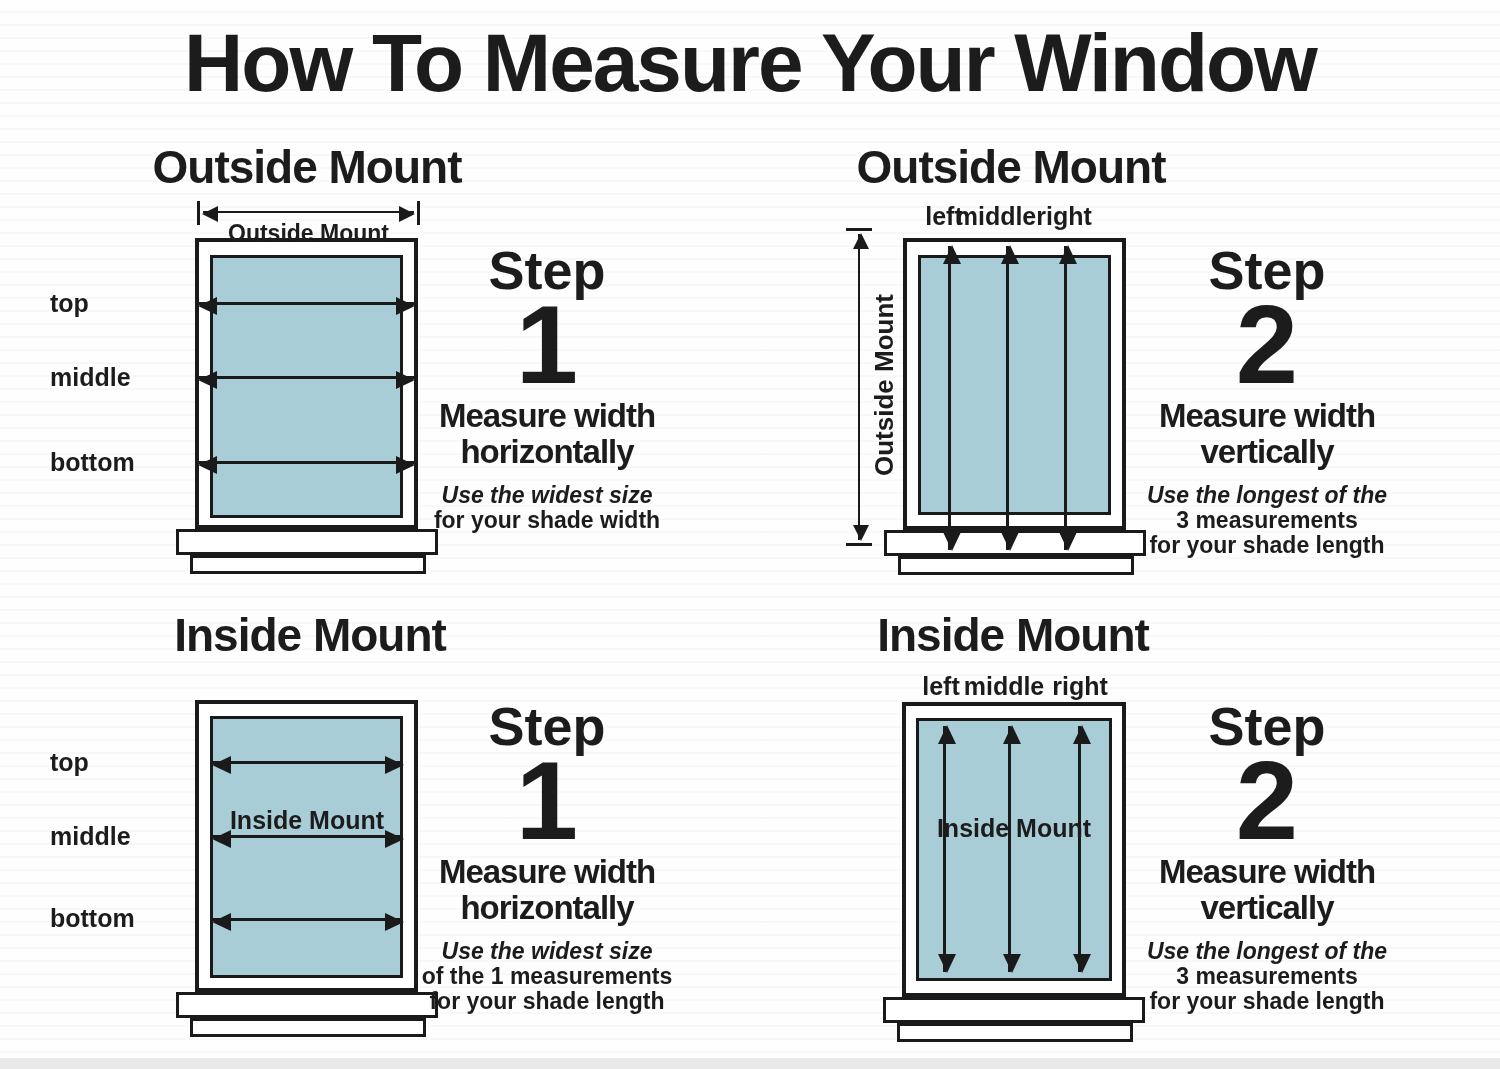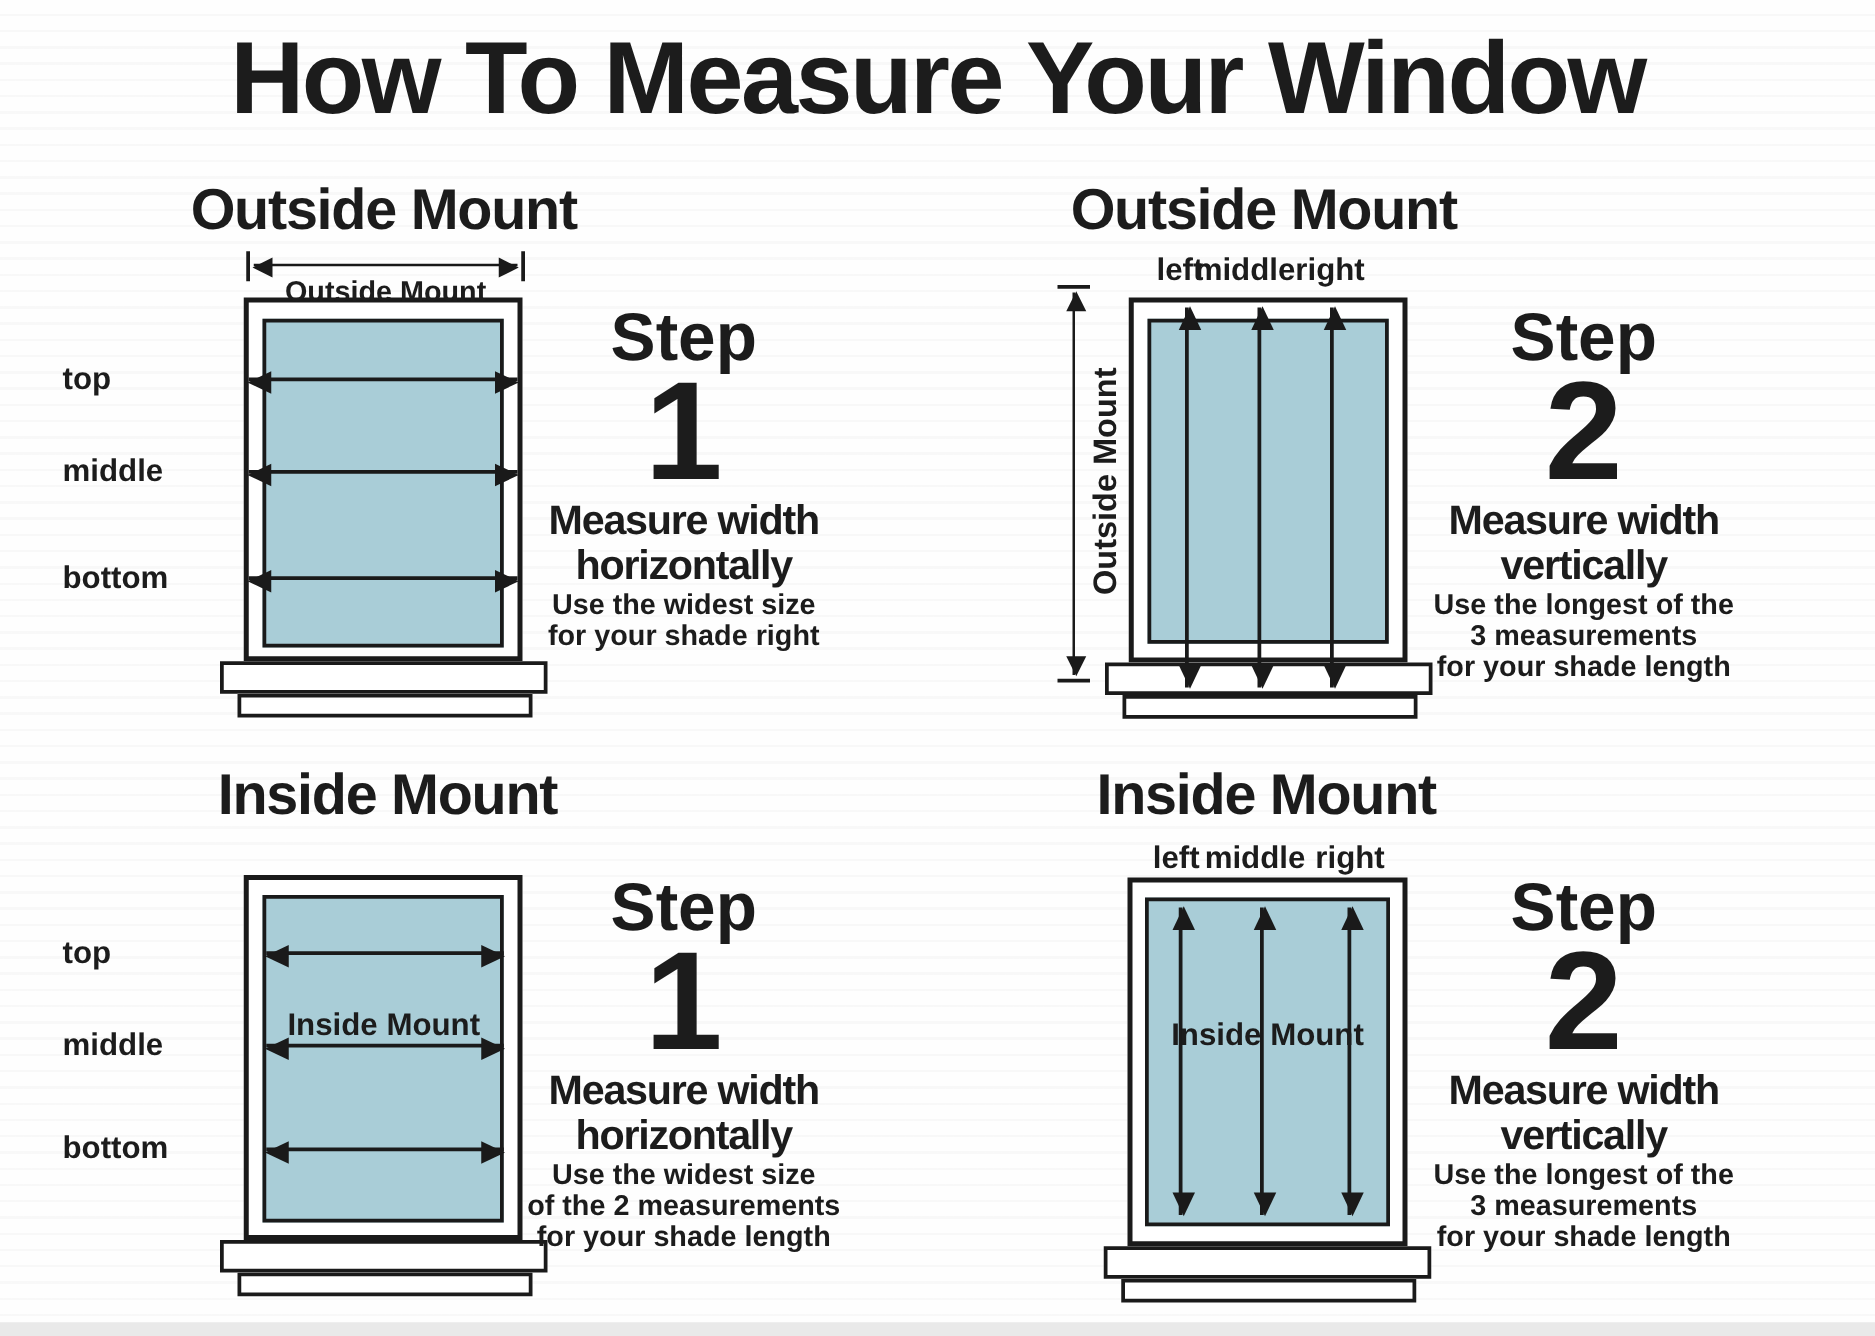--- a/index.html
+++ b/index.html
@@ -62,21 +62,21 @@
              white-space:nowrap;z-index:4;}
   .pane-label{position:absolute;font-size:25px;font-weight:700;text-align:center;z-index:4;}
   .rot-label{position:absolute;font-size:26px;font-weight:700;white-space:nowrap;
              transform:translate(-50%,-50%) rotate(-90deg);z-index:4;}
 
   .step-block{position:absolute;text-align:center;color:var(--text);z-index:4;}
   .step-word{font-size:54px;font-weight:700;line-height:1.0;}
   .step-number{font-size:112px;font-weight:700;line-height:0.85;margin-bottom:6px;}
   .instr{font-size:33px;font-weight:700;line-height:1.1;letter-spacing:-1px;}
   .note{font-size:23px;font-weight:700;line-height:1.1;}
-  .note-gap{margin-top:0;}
+  .note-gap{margin-top:12px;font-style:italic;}
 </style>
 </head>
 <body>
 
 <div id="canvas">
 
   <h1 class="title">How To Measure Your Window</h1>
 
   <div>
     <div class="heading" style="left:117px;top:140px;width:380px;">Outside Mount</div>
@@ -100,21 +100,21 @@
     <div class="row-label" style="left:50px;top:289px;width:130px;">top</div>
     <div class="row-label" style="left:50px;top:363px;width:130px;">middle</div>
     <div class="row-label" style="left:50px;top:448px;width:130px;">bottom</div>
 
     <div class="step-block" style="left:402px;top:243px;width:290px;">
       <div class="step-word">Step</div>
       <div class="step-number">1</div>
       <div class="instr">Measure width</div>
       <div class="instr">horizontally</div>
       <div class="note note-gap">Use the widest size</div>
-      <div class="note">for your shade right</div>
+      <div class="note">for your shade width</div>
     </div>
   </div>
 
   <div>
     <div class="heading" style="left:821px;top:140px;width:380px;">Outside Mount</div>
 
     <div class="col-label" style="left:944px;top:202px;">left</div>
     <div class="col-label" style="left:996px;top:202px;">middle</div>
     <div class="col-label" style="left:1064px;top:202px;">right</div>
 
@@ -162,21 +162,21 @@
     <div class="row-label" style="left:50px;top:748px;width:130px;">top</div>
     <div class="row-label" style="left:50px;top:822px;width:130px;">middle</div>
     <div class="row-label" style="left:50px;top:904px;width:130px;">bottom</div>
 
     <div class="step-block" style="left:402px;top:699px;width:290px;">
       <div class="step-word">Step</div>
       <div class="step-number">1</div>
       <div class="instr">Measure width</div>
       <div class="instr">horizontally</div>
       <div class="note note-gap">Use the widest size</div>
-      <div class="note">of the 2 measurements</div>
+      <div class="note">of the 1 measurements</div>
       <div class="note">for your shade length</div>
     </div>
   </div>
 
   <div>
     <div class="heading" style="left:833px;top:608px;width:360px;">Inside Mount</div>
 
     <div class="col-label" style="left:941px;top:672px;">left</div>
     <div class="col-label" style="left:1004px;top:672px;">middle</div>
     <div class="col-label" style="left:1080px;top:672px;">right</div>

